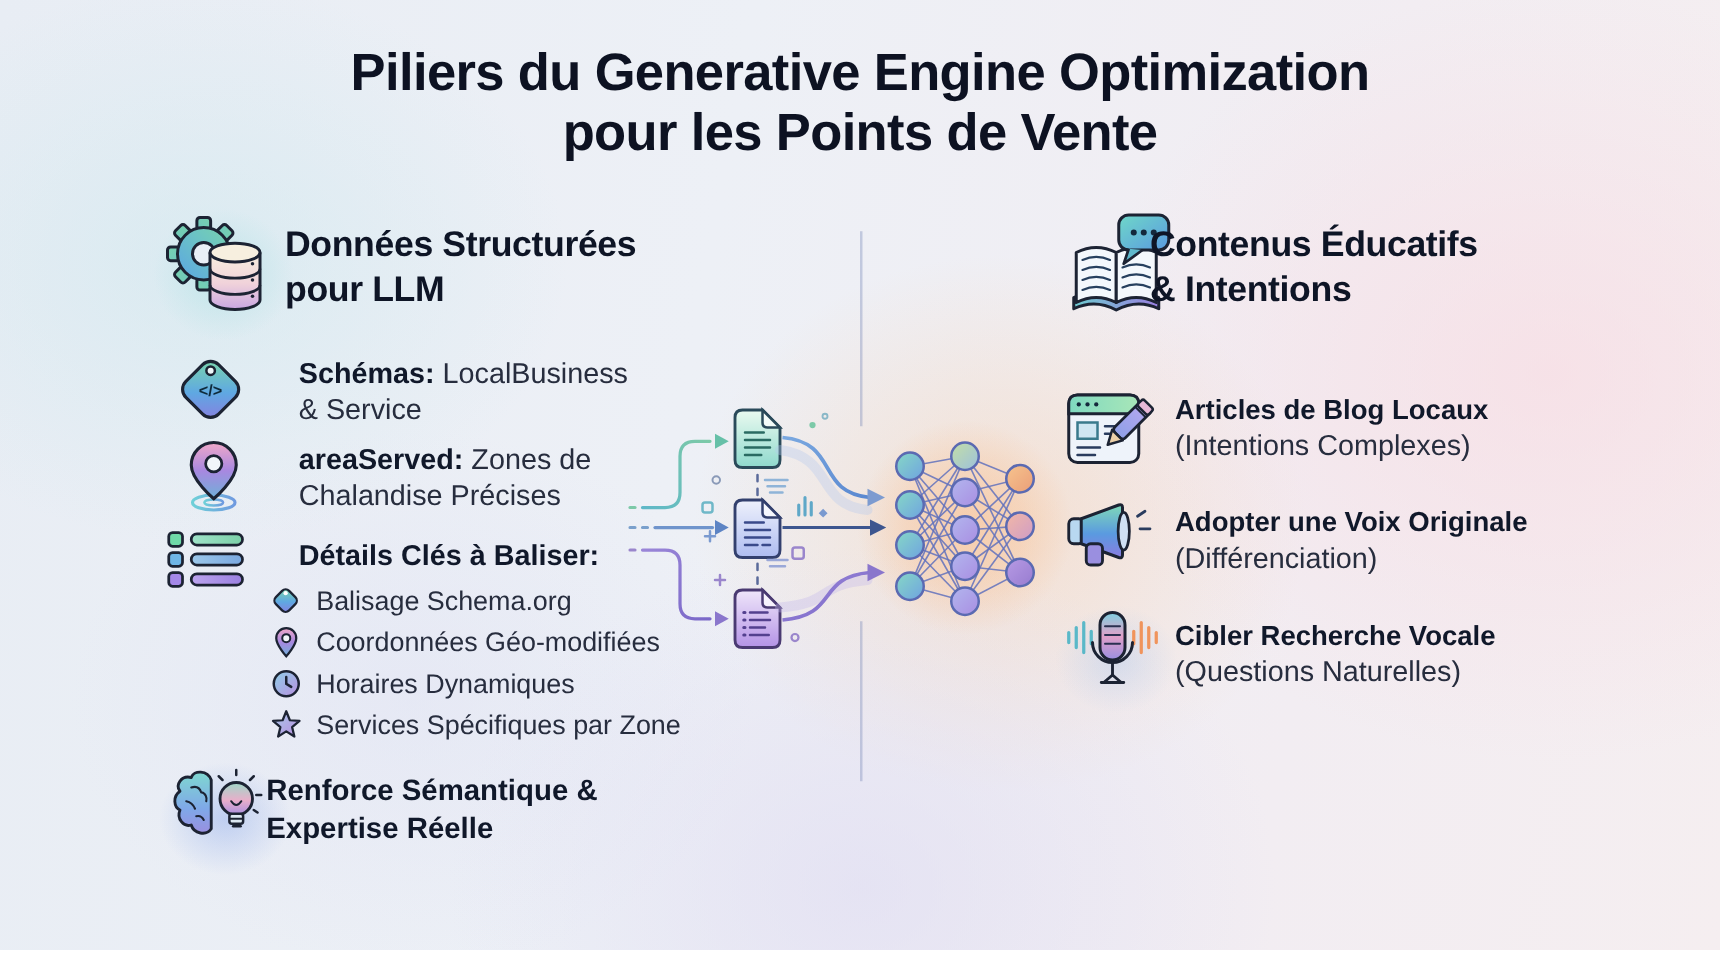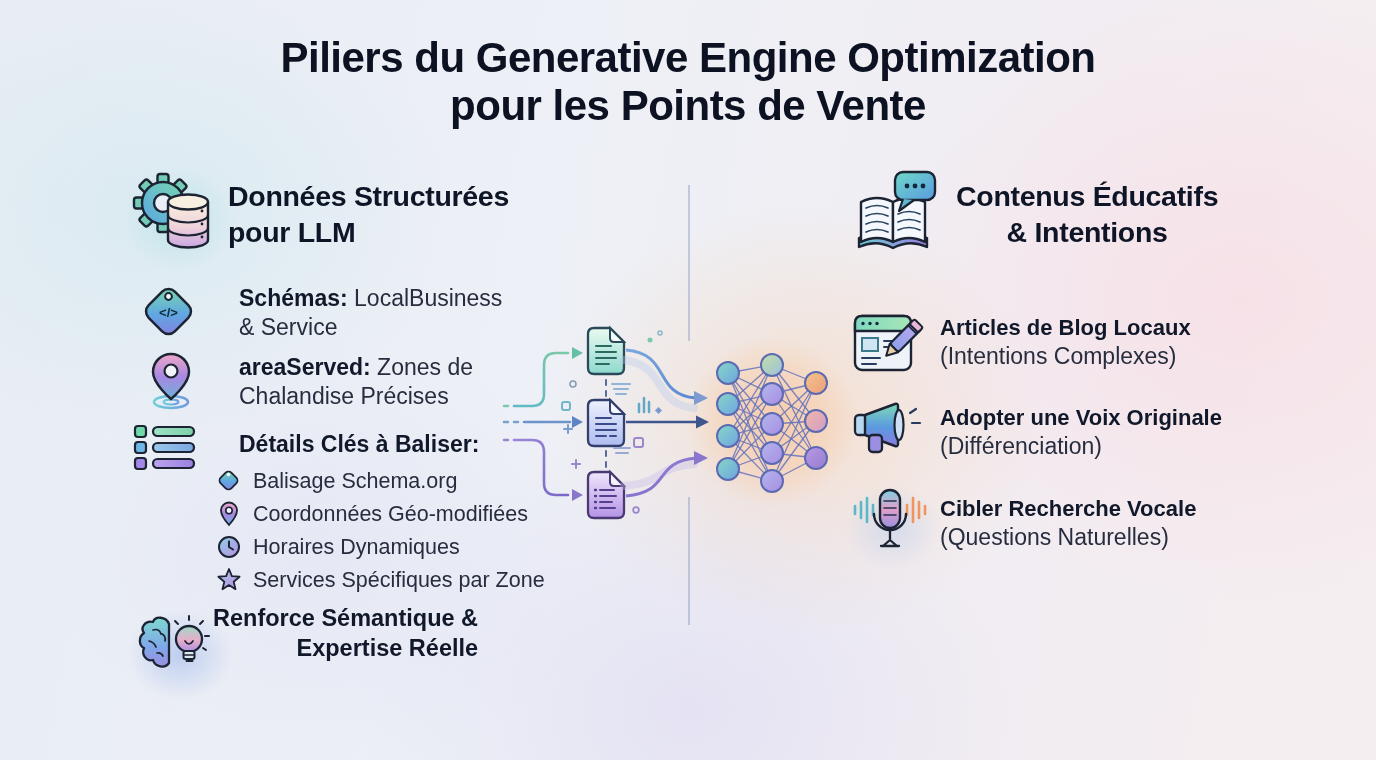--- a/index.html
+++ b/index.html
@@ -392,36 +392,36 @@
   <svg class="abs" style="left:136px;top:612px" width="76" height="66" viewBox="0 0 76 66">
     <path d="M33,12 C30,4 19,4 17,10 C9,8 4,16 8,21 C2,25 3,34 8,36 C5,43 11,50 17,48 C19,55 29,57 33,51 Z" fill="url(#gBrain)" stroke="#1c2333" stroke-width="2.3" stroke-linejoin="round"></path>
     <path d="M17,18 q6,-2 8,4 M13,29 q5,1 7,6 M21,41 q4,-1 6,3 M26,22 q4,2 3,7" fill="none" stroke="#1c2333" stroke-width="1.7" stroke-linecap="round"></path>
     <circle cx="53" cy="27" r="13" fill="url(#gBulb)" stroke="#1c2333" stroke-width="2.3"></circle>
     <path d="M49,29 q4,6 8,0" fill="none" stroke="#1c2333" stroke-width="1.7" stroke-linecap="round"></path>
     <rect x="47.5" y="39" width="11" height="8" rx="2" fill="#dce8f2" stroke="#1c2333" stroke-width="2"></rect>
     <path d="M48,43 h10" stroke="#1c2333" stroke-width="1.5"></path>
     <path d="M50.5,49 h6" stroke="#1c2333" stroke-width="2" stroke-linecap="round"></path>
     <path d="M53,8 v-4 M64,12 l3,-3 M69,24 h4 M42,12 l-3,-3 M67,36 l3,2" stroke="#1c2333" stroke-width="2" stroke-linecap="round"></path>
   </svg>
-  <div class="abs bold-block ml" style="left:213px;top:604px;text-align:right;">Renforce Sémantique &amp;
+  <div class="abs bold-block ml" style="left:213px;top:618px;">Renforce Sémantique &amp;
 Expertise Réelle</div>
 
   <svg class="abs" style="left:851px;top:166px" width="92" height="92" viewBox="0 0 92 92">
     <path d="M8,72 Q25,64 42,73 Q59,64 76,72 L76,81 Q59,73 42,82 Q25,73 8,81 Z" fill="url(#gBook)" stroke="#1c2333" stroke-width="2.4" stroke-linejoin="round"></path>
     <path d="M10,36 Q26,28 42,36 L42,76 Q26,68 10,76 Z" fill="#f4f8fc" stroke="#1c2333" stroke-width="2.4" stroke-linejoin="round"></path>
     <path d="M74,36 Q58,28 42,36 L42,76 Q58,68 74,76 Z" fill="#f4f8fc" stroke="#1c2333" stroke-width="2.4" stroke-linejoin="round"></path>
     <path d="M15,42 Q26,37 37,42 M15,50 Q26,45 37,50 M15,58 Q26,53 37,58 M15,66 Q26,61 37,66" fill="none" stroke="#27405e" stroke-width="1.7" stroke-linecap="round"></path>
     <path d="M47,48 Q58,43 69,48 M47,56 Q58,51 69,56 M47,64 Q58,59 69,64" fill="none" stroke="#27405e" stroke-width="1.7" stroke-linecap="round"></path>
     <rect x="44" y="6" width="40" height="28" rx="8" fill="url(#gBub)" stroke="#1c2333" stroke-width="2.4"></rect>
     <path d="M52,33 L48,45 L63,34" fill="#5fb8cc" stroke="#1c2333" stroke-width="2.2" stroke-linejoin="round"></path>
     <circle cx="56" cy="20" r="2.4" fill="#14283c"></circle>
       <circle cx="64" cy="20" r="2.4" fill="#14283c"></circle>
       <circle cx="72" cy="20" r="2.4" fill="#14283c"></circle>
   </svg>
-  <div class="abs hdr ml" style="left:956px;top:178px;text-align:center;">Contenus Éducatifs
+  <div class="abs hdr ml" style="left:920px;top:178px;">Contenus Éducatifs
 &amp; Intentions</div>
 
   <svg class="abs" style="left:852px;top:308px" width="76" height="70" viewBox="0 0 76 70">
     <rect x="3" y="8" width="56" height="54" rx="7" fill="#eef3fa" stroke="#1c2333" stroke-width="2.4"></rect>
     <path d="M3,15 q0,-7 7,-7 h42 q7,0 7,7 v8 H3 Z" fill="url(#gHdr)" stroke="#1c2333" stroke-width="2.4"></path>
     <circle cx="11" cy="15.5" r="1.7" fill="#14283c"></circle>
       <circle cx="18" cy="15.5" r="1.7" fill="#14283c"></circle>
       <circle cx="25" cy="15.5" r="1.7" fill="#14283c"></circle>
     <rect x="10" y="30" width="16" height="13" fill="#cfe6f2" stroke="#3a7a8c" stroke-width="2"></rect>
     <path d="M32,33 h16 M32,39 h13 M10,50 h18 M10,56 h14" stroke="#2a3c5e" stroke-width="2" stroke-linecap="round" fill="none"></path>

